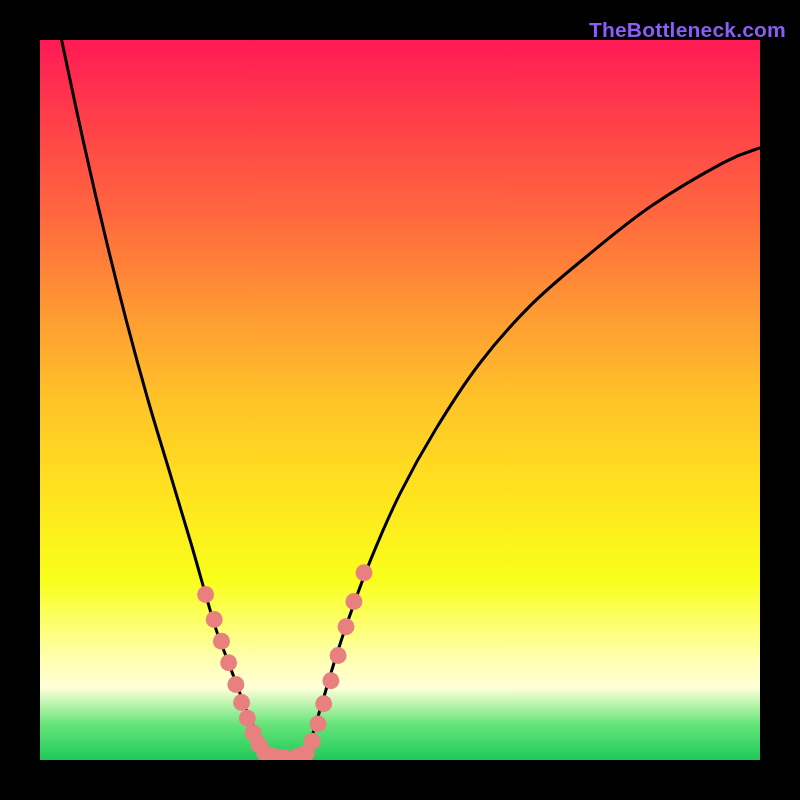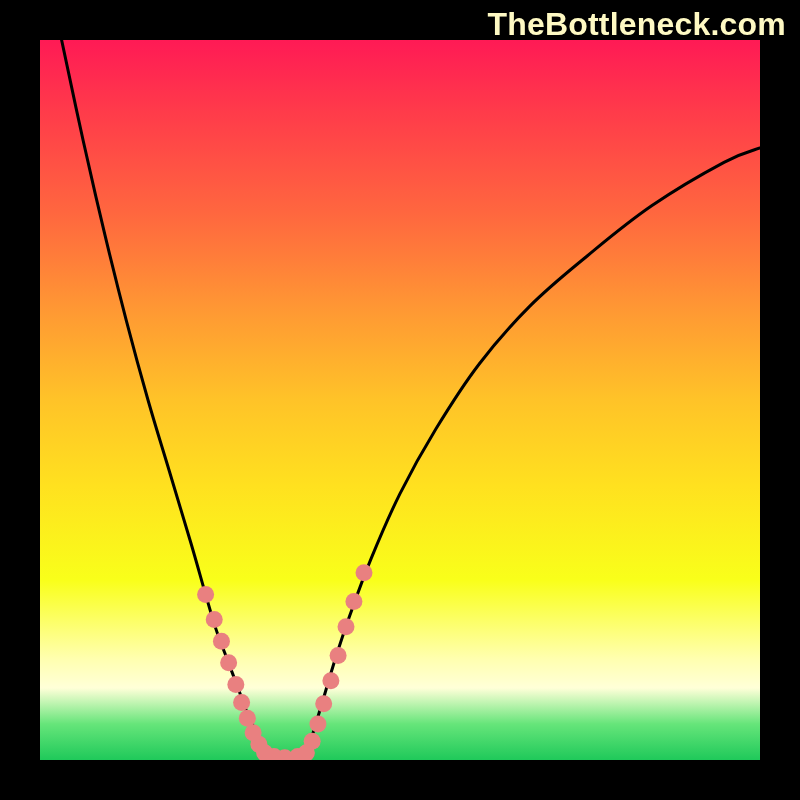--- a/index.html
+++ b/index.html
@@ -12,24 +12,24 @@
     background: #000;
   }
   .outer {
     width: 800px;
     height: 800px;
     background: #000;
     position: relative;
   }
   .watermark {
     position: absolute;
-    top: 6px;
+    top: 18px;
     right: 14px;
-    color: #fef9c3;
-    font-size: 32px;
+    color: #8b5cf6;
+    font-size: 21px;
     font-weight: 600;
     letter-spacing: 0.2px;
     z-index: 50;
     pointer-events: none;
   }
   .plot {
     position: absolute;
     left: 40px;
     top: 40px;
     width: 720px;

